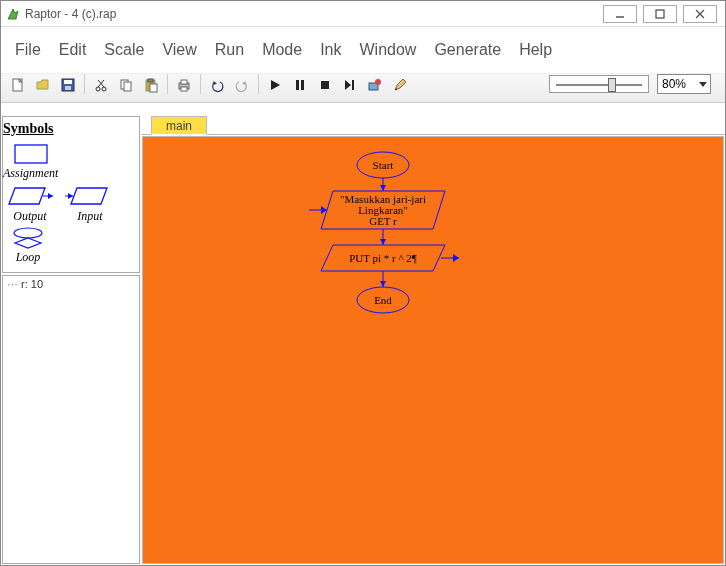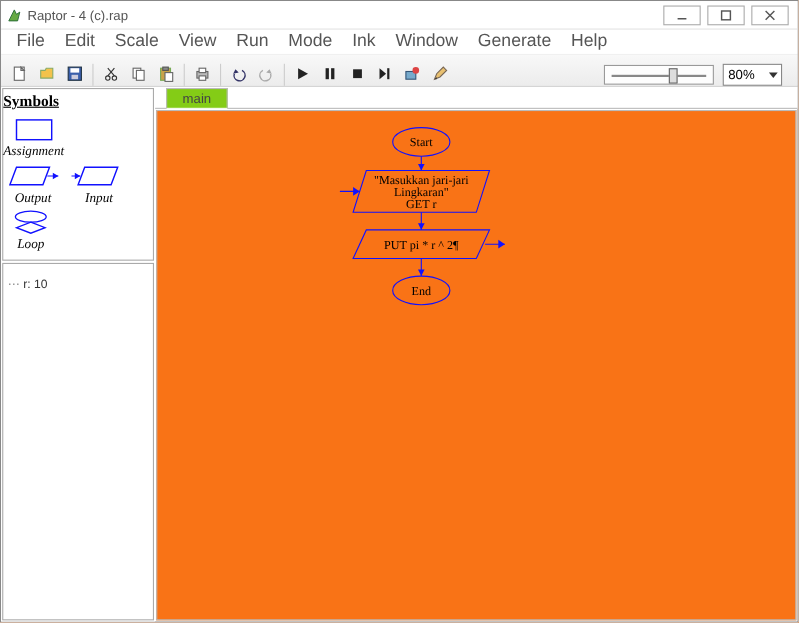--- a/index.html
+++ b/index.html
@@ -12,20 +12,21 @@
     height: 566px;
     overflow: hidden;
   }
   .window {
     width: 726px;
     height: 566px;
     background: #fff;
     border: 1px solid #888;
     display: flex;
     flex-direction: column;
+    gap: 12px;
   }
   .titlebar {
     height: 26px;
     background: #fff;
     border-bottom: 1px solid #ddd;
     display: flex;
     align-items: center;
     padding: 0 4px;
   }
   .titlebar .app-icon { width: 16px; height: 16px; margin-right: 4px; display:flex;align-items:center;justify-content:center;}
@@ -46,21 +47,21 @@
     color: #555;
     font-size: 16px;
   }
   .menu-item { padding: 2px 8px; cursor: pointer; }
   .toolbar {
     height: 30px;
     background: linear-gradient(#f8f8f8, #ececec);
     border-top: 1px solid #f0f0f0;
     border-bottom: 1px solid #ccc;
     display: flex;
-    align-items: flex-end;
+    align-items: flex-start;
     padding: 0 6px;
     gap: 3px;
   }
   .tbtn {
     width: 22px; height: 22px;
     border: 1px solid transparent;
     display: flex; align-items: center; justify-content: center;
     cursor: pointer;
   }
   .tsep { width: 1px; height: 20px; background: #ccc; margin: 0 2px; }
@@ -111,21 +112,21 @@
   }
   .symbols-title { font-weight: bold; text-decoration: underline; margin-bottom: 4px; font-size: 14px;}
   .sym { display:flex; flex-direction:column; align-items:center; cursor:pointer; margin: 1px 0; font-style: italic;}
   .sym-row { display:flex; gap: 6px; }
   .sym svg { display:block; }
   .sym-label { font-size: 12px; color:#000; }
   .vars-box {
     border: 1px solid #aaa;
     margin: 1px;
     flex: 1;
-    padding: 12px 4px;
+    padding: 2px 4px;
     font-size: 11px;
     color: #333;
   }
   .vars-line::before { content: "⋯ "; color:#888; }
   .right-area {
     flex: 1;
     display: flex;
     flex-direction: column;
     min-width: 0;
   }
@@ -133,21 +134,21 @@
     height: 20px;
     display: flex;
     align-items: flex-end;
     padding-left: 10px;
     border-bottom: 1px solid #bbb;
     background: #fff;
   }
   .tab {
     border: 1px solid #bbb;
     border-bottom: 1px solid #fff;
-    background: #84cc16;
+    background: #fde047;
     padding: 2px 14px 1px 14px;
     font-size: 12px;
     color: #444;
     position: relative;
     top: 1px;
     cursor: pointer;
   }
   .canvas {
     flex: 1;
     background: #f97316;

